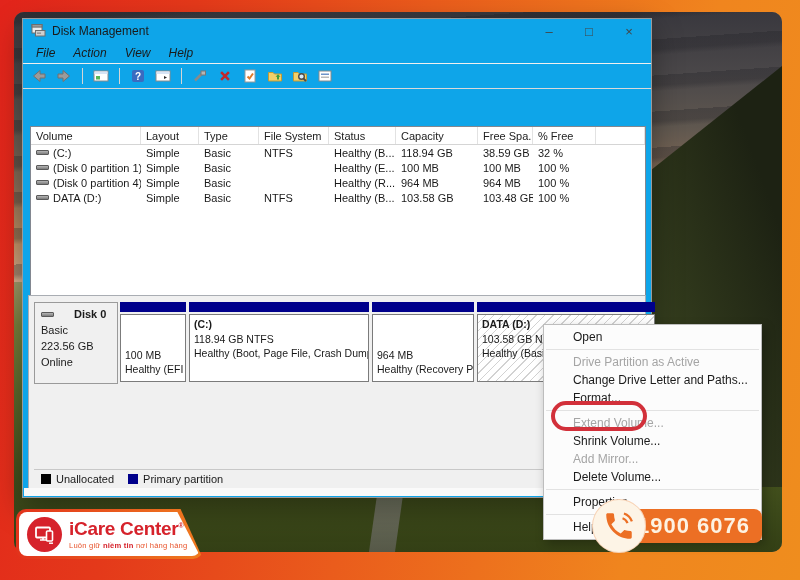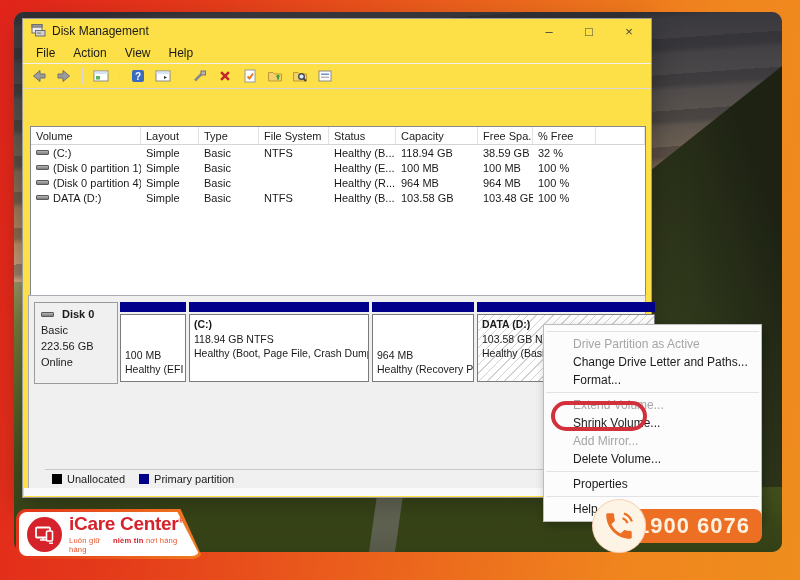--- a/index.html
+++ b/index.html
@@ -21,29 +21,29 @@
   .photo .cliff { position:absolute; right:0; top:10%; width:46%; height:78%;
     background:linear-gradient(250deg,#1d2213 12%,#3a4420 50%, rgba(58,68,32,0) 80%);
     clip-path:polygon(100% 0, 100% 100%, 0 100%, 52% 32%); }
   .photo .glow { position:absolute; left:2%; top:42%; width:45%; height:20%;
     background:radial-gradient(ellipse at center, rgba(255,222,180,.55), rgba(255,222,180,0) 70%); }
   .photo .road { position:absolute; left:47%; bottom:0; width:26px; height:16%;
     background:linear-gradient(180deg,#8c8c80,#5e5e54); transform:skewX(-8deg); opacity:.8; }
 
   
   .win { position:absolute; left:22px; top:18px; width:630px; height:480px;
-    background:#fde047; border:1px solid #9a9a9a; z-index:10;
+    background:#0ea5e9; border:1px solid #9a9a9a; z-index:10;
     box-shadow:0 10px 28px rgba(0,0,0,.35); font-size:12px; color:#1a1a1a; }
   .titlebar { height:24px; display:flex; align-items:center; padding:0 2px 0 8px; gap:6px; }
   .titlebar .title { font-size:12px; }
   .win-controls { margin-left:auto; display:flex; }
   .win-btn { width:40px; height:24px; display:flex; align-items:center; justify-content:center;
     font-size:13px; color:#444; }
   .menubar { height:20px; display:flex; align-items:center; padding:0 4px; }
-  .menubar .menu { padding:2px 9px; }
+  .menubar .menu { padding:2px 9px;font-style:italic; }
   .toolbar { height:26px; display:flex; align-items:center; padding:0 6px; gap:5px;
     border-top:1px solid #f0f0f0; border-bottom:1px solid #d9d9d9; }
   .tbtn { width:20px; height:20px; display:flex; align-items:center; justify-content:center; }
   .tsep { width:1px; height:16px; background:#d5d5d5; margin:0 3px; }
 
   
   .list { position:absolute; left:7px; right:5px; top:68px; height:202px;
     border:1px solid #828790; background:#fff; font-size:11px; overflow:hidden;margin-top:39px; }
   .lrow { display:flex; align-items:center; height:15px; }
   .lrow.hdr { height:18px; border-bottom:1px solid #d5d5d5; color:#222; }
@@ -54,31 +54,31 @@
   .c5{width:67px;} .c6{width:82px;} .c7{width:55px;} .c8{width:63px;} .cf{flex:1;}
   .drive-ico { width:13px; height:5px; border:1px solid #5a5a5a; border-radius:1px;
     background:linear-gradient(#b5b5b5,#7d7d7d); flex:none; }
 
   
   .lower { position:absolute; left:5px; right:5px; top:276px; height:194px;
     background:#f0f0f0; border:1px solid #a9adb3; }
   .diskgraph { position:absolute; left:2px; top:6px; right:2px; height:82px; }
   .disk-label { position:absolute; left:3px; top:0; width:84px; height:82px;
     background:#f0f0f0; border:1px solid #9a9a9a; padding:4px 6px; font-size:11px; line-height:1.45; }
-  .disk-label .dname { font-weight:bold; display:flex; align-items:center; gap:8px; }
+  .disk-label .dname { font-weight:bold; display:flex; align-items:center; gap:20px; }
   .part { position:absolute; top:0; height:82px; }
   .part-bar { height:10px; background:#00008b; }
   .part-body { margin-top:2px; height:68px; background:#fff; border:1px solid #7b7b7b;
     padding:2px 4px; font-size:10.5px; line-height:1.4; overflow:hidden; white-space:nowrap;
     display:flex; flex-direction:column; justify-content:flex-start; }
   .part-body.bottom { justify-content:flex-end; padding-bottom:4px; }
   .part-body .pname { font-weight:bold; }
   .part.sel .part-body { background:repeating-linear-gradient(135deg,#ffffff 0 5px,#d2d2d2 5px 6px); }
 
-  .legend { position:absolute; left:16px; right:0; bottom:0; height:19px;
+  .legend { position:absolute; left:5px; right:0; bottom:0; height:19px;
     border-top:1px solid #c8c8c8; display:flex; align-items:center; padding-left:7px;
     font-size:11px; background:#f0f0f0; }
   .sw { width:10px; height:10px; margin-right:5px; flex:none; }
   .sw.black { background:#000; } .sw.navy { background:#00008b; }
   .legend .li { display:flex; align-items:center; margin-right:14px; }
   .statusstrip { position:absolute; left:1px; right:1px; bottom:1px; height:8px; background:#fafafa; }
 
   
   .ctx { position:absolute; left:543px; top:324px; width:219px; z-index:50;
     background:#fcfcfc; border:1px solid #bdbdbd; box-shadow:3px 4px 10px rgba(0,0,0,.28);
@@ -94,21 +94,21 @@
     background:linear-gradient(90deg,#e2331c,#ef7b1f);
     clip-path:polygon(0 0, 88% 0, 100% 100%, 0 100%); border-radius:10px; }
   .plate-in { position:absolute; left:3px; top:3px; right:3px; bottom:3px; background:#fff;
     clip-path:polygon(0 0, 87.5% 0, 100% 100%, 0 100%); border-radius:8px;
     display:flex; align-items:center; padding:2px 8px; gap:7px; }
   .logo-circle { width:35px; height:35px; border-radius:50%; background:#d6222b; flex:none;
     display:flex; align-items:center; justify-content:center; }
   .logo-title { color:#d6222b; font-weight:bold; font-size:19px; line-height:1; letter-spacing:-.3px; }
   .logo-title sup { font-size:7px; }
   .logo-tag { font-size:7.6px; color:#e8542c; margin-top:3px; letter-spacing:.2px; }
-  .logo-tag b { color:#d6222b;margin-left:10px; }
+  .logo-tag b { color:#d6222b; }
 
   .badge { position:absolute; left:628px; top:509px; width:134px; height:34px; z-index:70;
     background:#ec6f24; border-radius:8px; display:flex; align-items:center; justify-content:flex-end;
     padding-right:12px; }
   .badge .num { color:#fdf2e2; font-weight:bold; font-size:22px; letter-spacing:1px; }
   .badge-circle { position:absolute; left:592px; top:499px; width:54px; height:54px; z-index:71;
     border-radius:50%; background:#fdf4e6; display:flex; align-items:center; justify-content:center;
     box-shadow:0 0 0 1px rgba(236,111,36,.25) inset; }
 </style>
 </head>
@@ -344,20 +344,21 @@
       <span class="li">
           <span class="sw navy"></span>
           <span>Primary partition</span>
         </span>
     </div>
   </div>
   <div class="statusstrip"></div>
 </div>
 
 <div class="ctx">
+  <div class="mi">Open</div>
   <div class="msep"></div>
   <div class="mi dis">Drive Partition as Active</div>
   <div class="mi">Change Drive Letter and Paths...</div>
   <div class="mi">Format...</div>
   <div class="msep"></div>
   <div class="mi dis">Extend Volume...</div>
   <div class="mi">Shrink Volume...</div>
   <div class="mi dis">Add Mirror...</div>
   <div class="mi">Delete Volume...</div>
   <div class="msep"></div>

